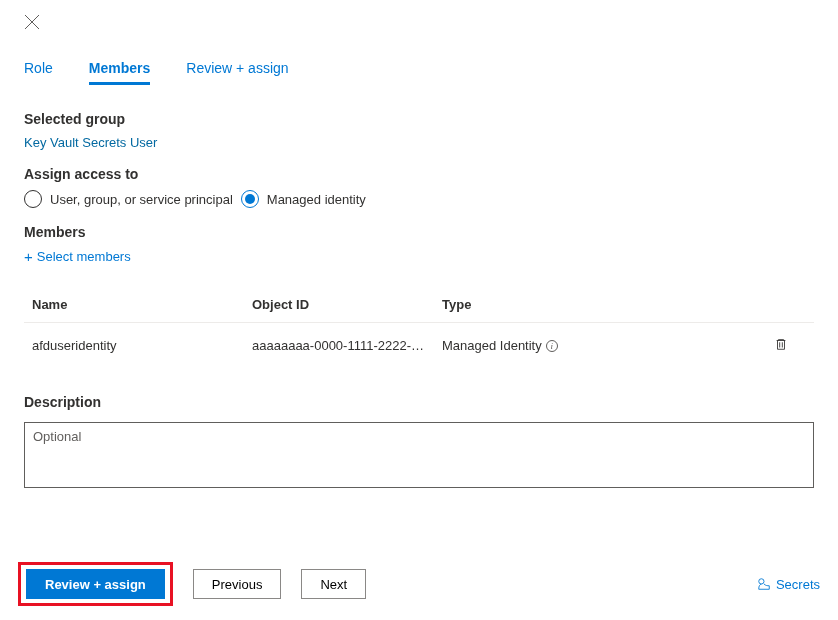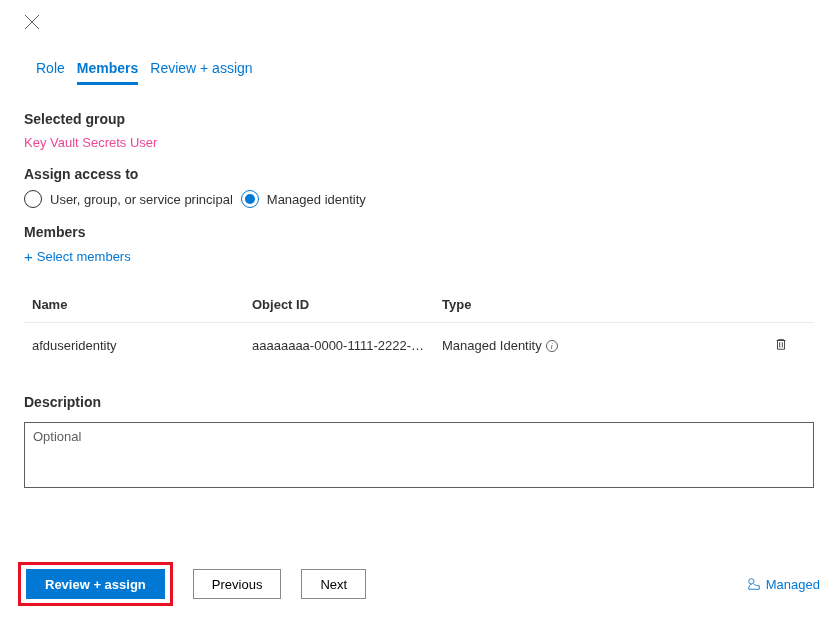--- a/index.html
+++ b/index.html
@@ -33,23 +33,22 @@
       padding-bottom: 4px;
     }
     .close-btn {
       cursor: pointer;
       color: #605e5c;
       width: 16px;
       height: 16px;
     }
     .tabs {
       display: flex;
-      gap: 12px;
+      gap: 36px;
       padding: 30px 12px 0 24px;
-      margin-left: 12px;
     }
     .tab {
       color: #0078d4;
       font-size: 14px;
       padding-bottom: 6px;
       cursor: pointer;
       font-weight: 400;
     }
     .tab.active {
       font-weight: 600;
@@ -60,21 +59,21 @@
     }
     .section-label {
       font-size: 14px;
       font-weight: 600;
       color: #323130;
       margin-top: 8px;
       margin-bottom: 8px;
     }
     .section-value {
       font-size: 13px;
-      color: #ec4899;
+      color: #0369a1;
       margin-bottom: 16px;
     }
     .radio-group {
       display: flex;
       gap: 8px;
       margin-bottom: 16px;
     }
     .radio-option {
       display: flex;
       align-items: center;
@@ -274,15 +273,15 @@
   <div class="highlight-box">
     <button class="btn btn-primary">Review + assign</button>
   </div>
   <button class="btn">Previous</button>
   <button class="btn">Next</button>
   <div class="feedback">
     <svg class="feedback-icon" viewBox="0 0 16 16">
         <circle cx="5" cy="5" r="3" fill="none" stroke="#0078d4" stroke-width="1"></circle>
         <path d="M8 8 C 10 10, 12 10, 14 10 L14 14 L2 14 C 2 10, 3 9, 5 8" fill="none" stroke="#0078d4" stroke-width="1"></path>
       </svg>
-    <span>Managed</span>
+    <span>Secrets</span>
   </div>
 </div>
 
 </body></html>

